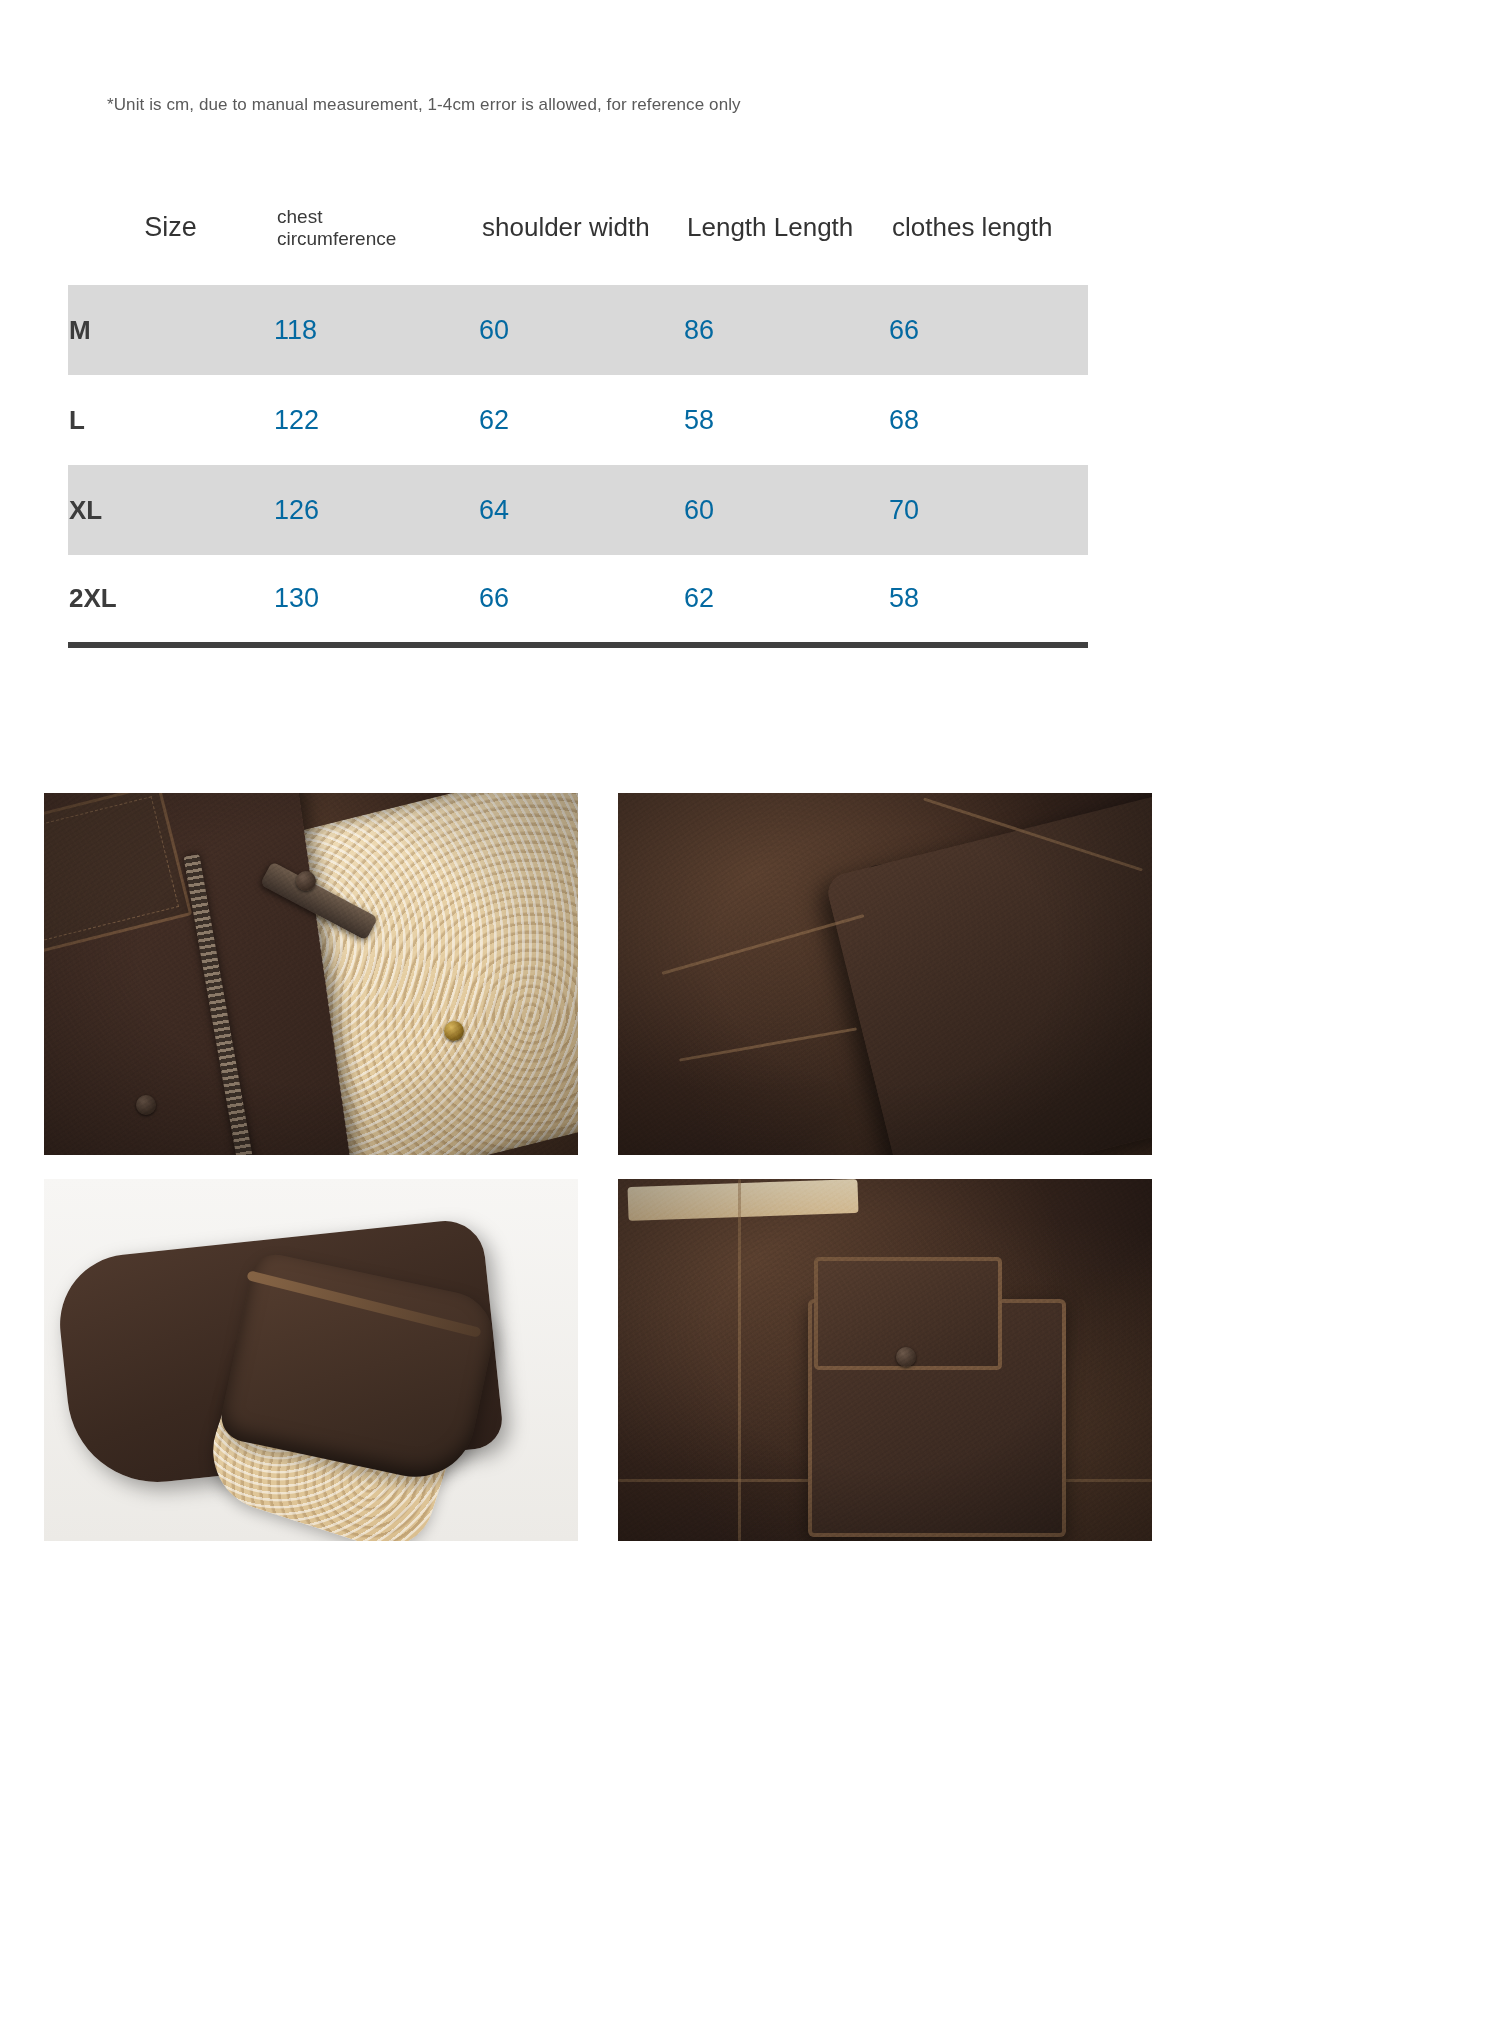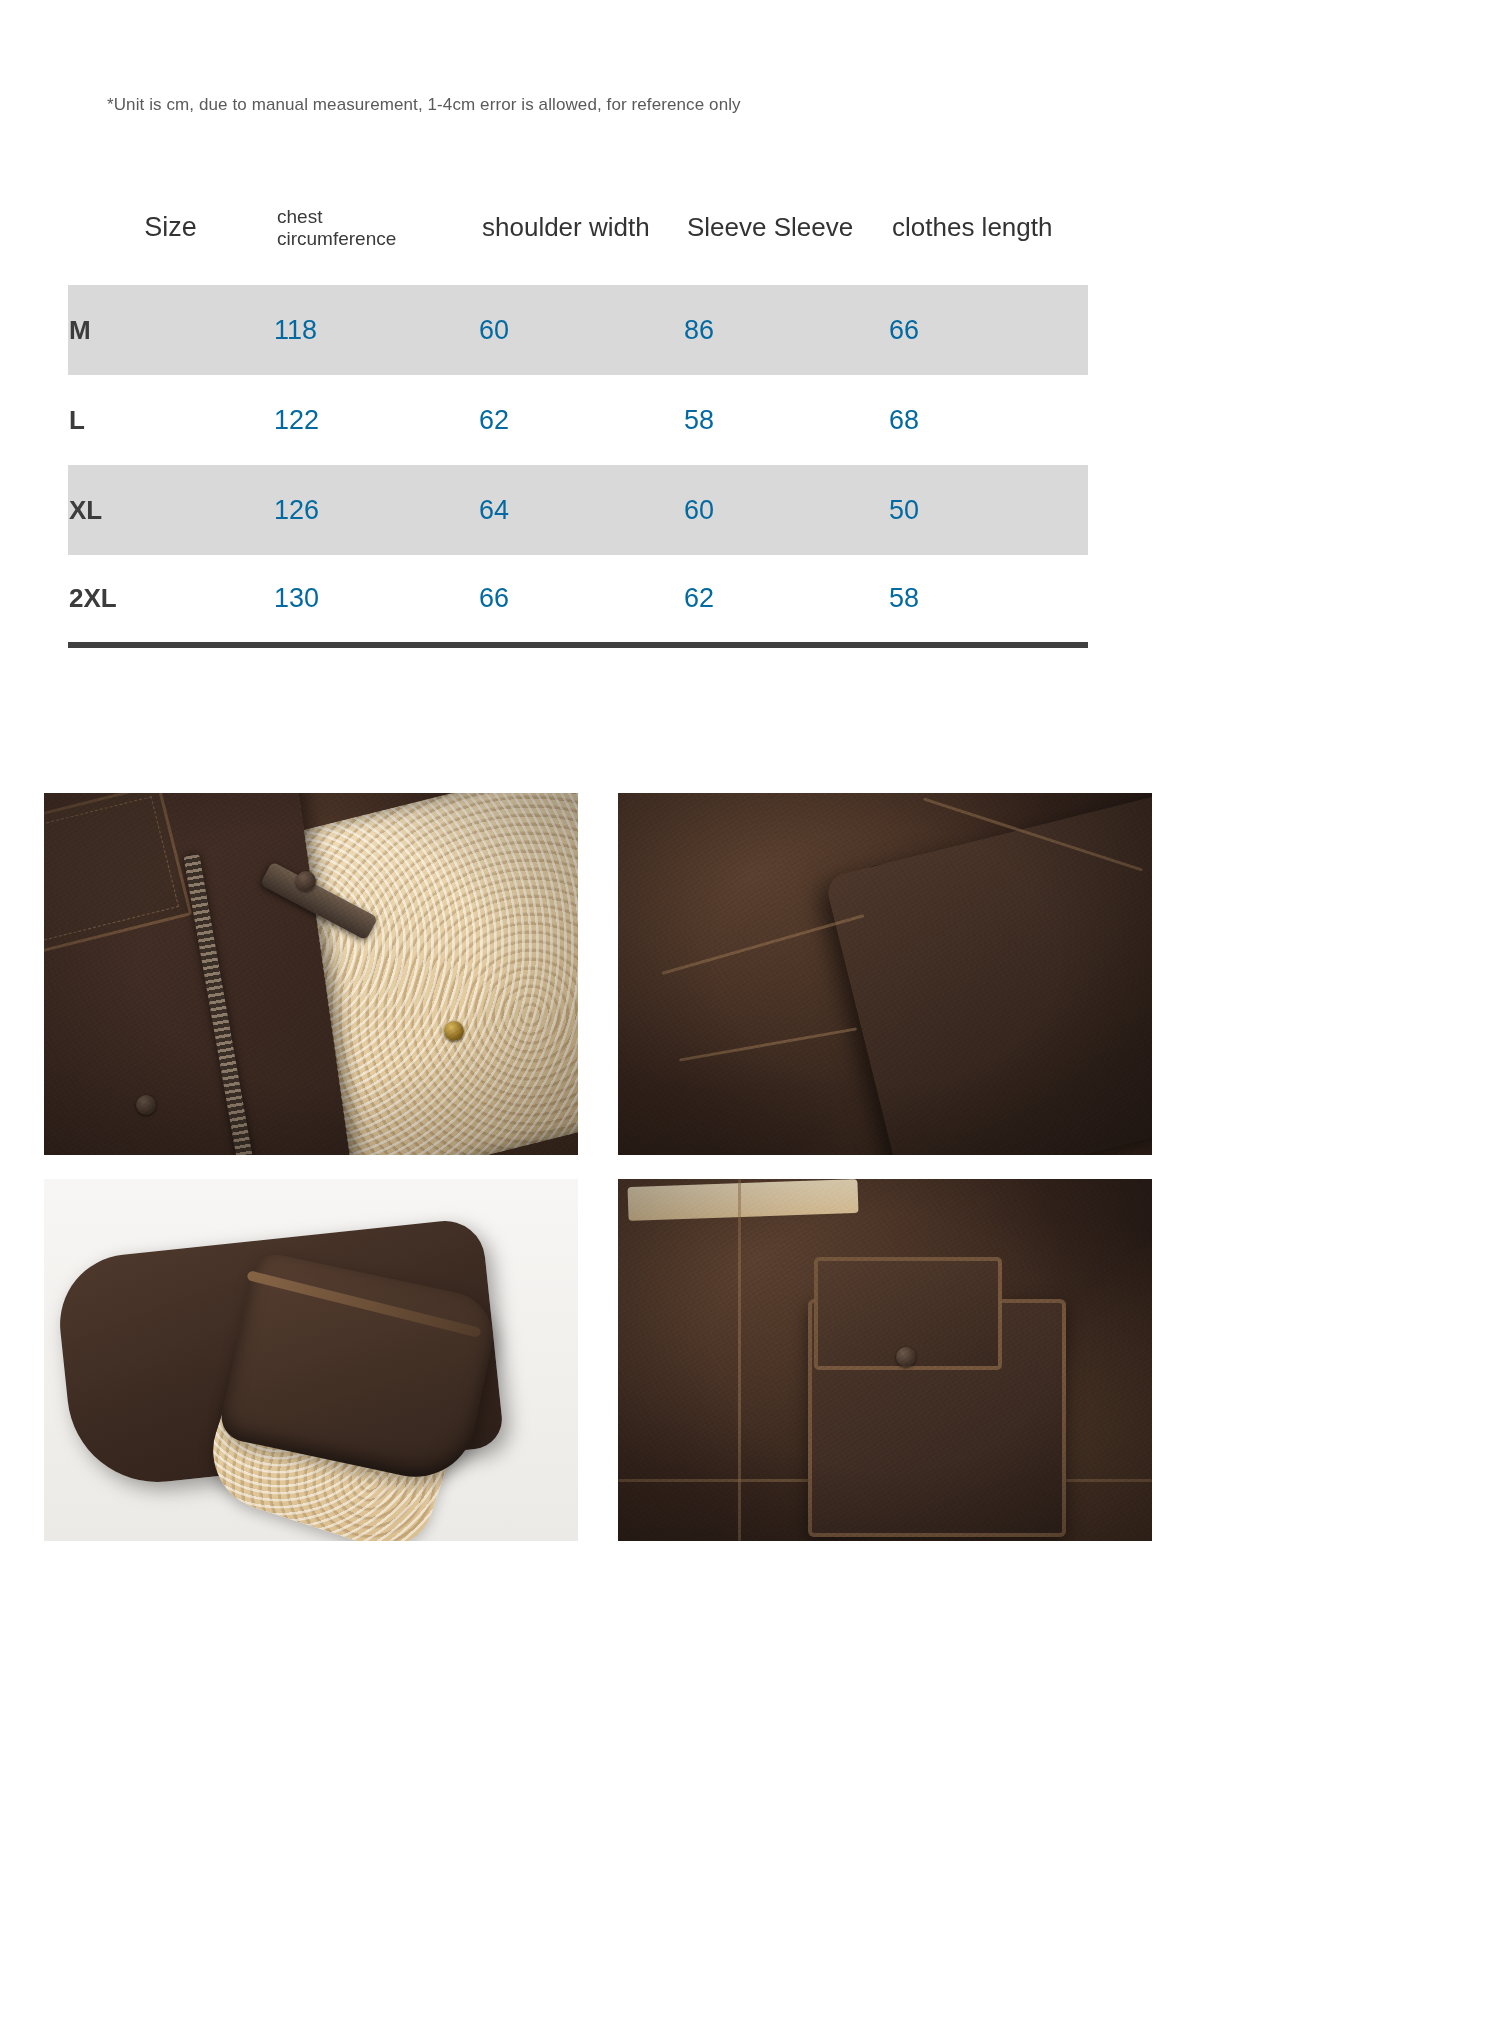--- a/index.html
+++ b/index.html
@@ -300,21 +300,21 @@
       <col class="c5">
   </colgroup>
   <thead>
     <tr>
       <th class="first">Size</th>
       <th class="small">
         <span>chest</span><br>
         <span>circumference</span>
       </th>
       <th>shoulder width</th>
-      <th>Sleeve Sleeve</th>
+      <th>Length Length</th>
       <th>clothes length</th>
     </tr>
   </thead>
   <tbody>
     <tr class="shaded">
       <td class="size-label">M</td>
       <td>118</td>
       <td>60</td>
       <td>86</td>
       <td>66</td>
@@ -324,21 +324,21 @@
       <td>122</td>
       <td>62</td>
       <td>58</td>
       <td>68</td>
     </tr>
     <tr class="shaded">
       <td class="size-label">XL</td>
       <td>126</td>
       <td>64</td>
       <td>60</td>
-      <td>50</td>
+      <td>70</td>
     </tr>
     <tr>
       <td class="size-label">2XL</td>
       <td>130</td>
       <td>66</td>
       <td>62</td>
       <td>58</td>
     </tr>
   </tbody>
 </table>

